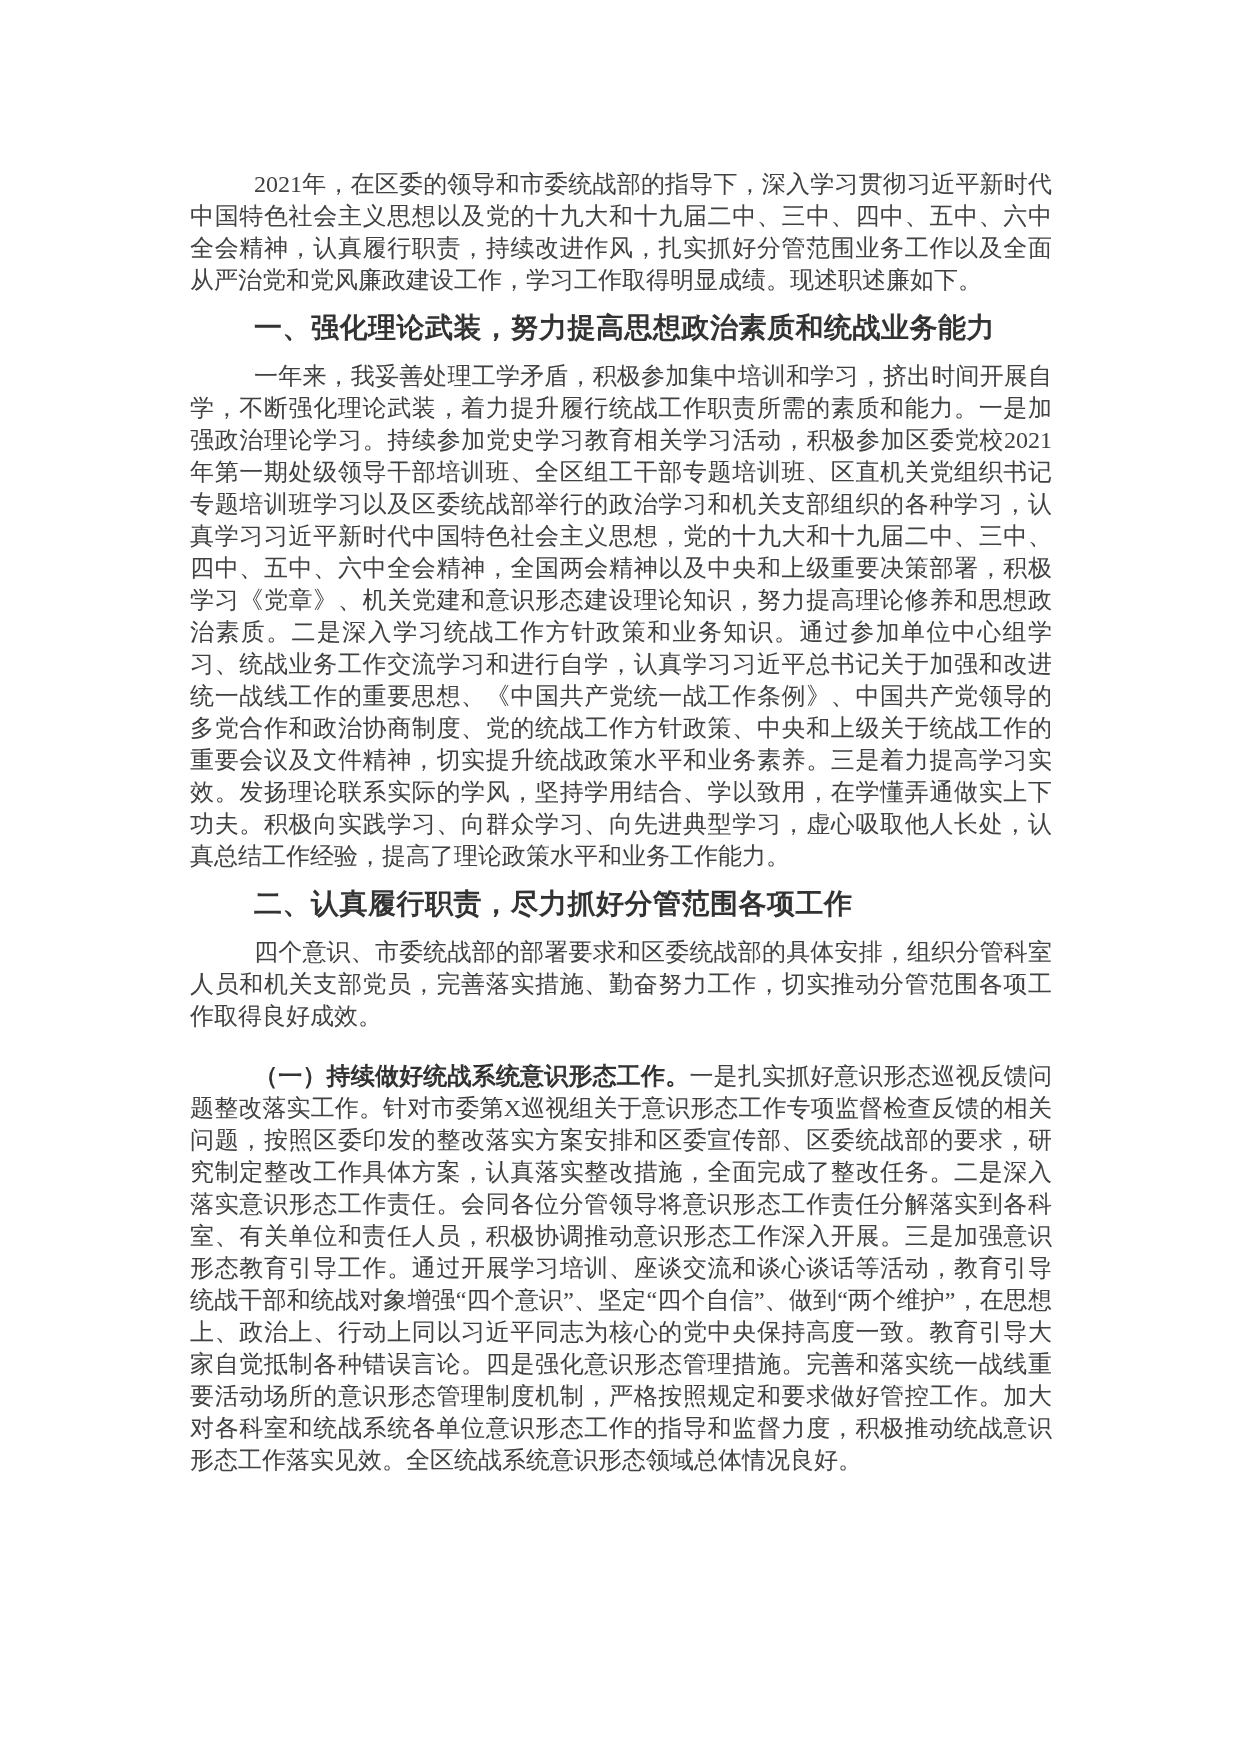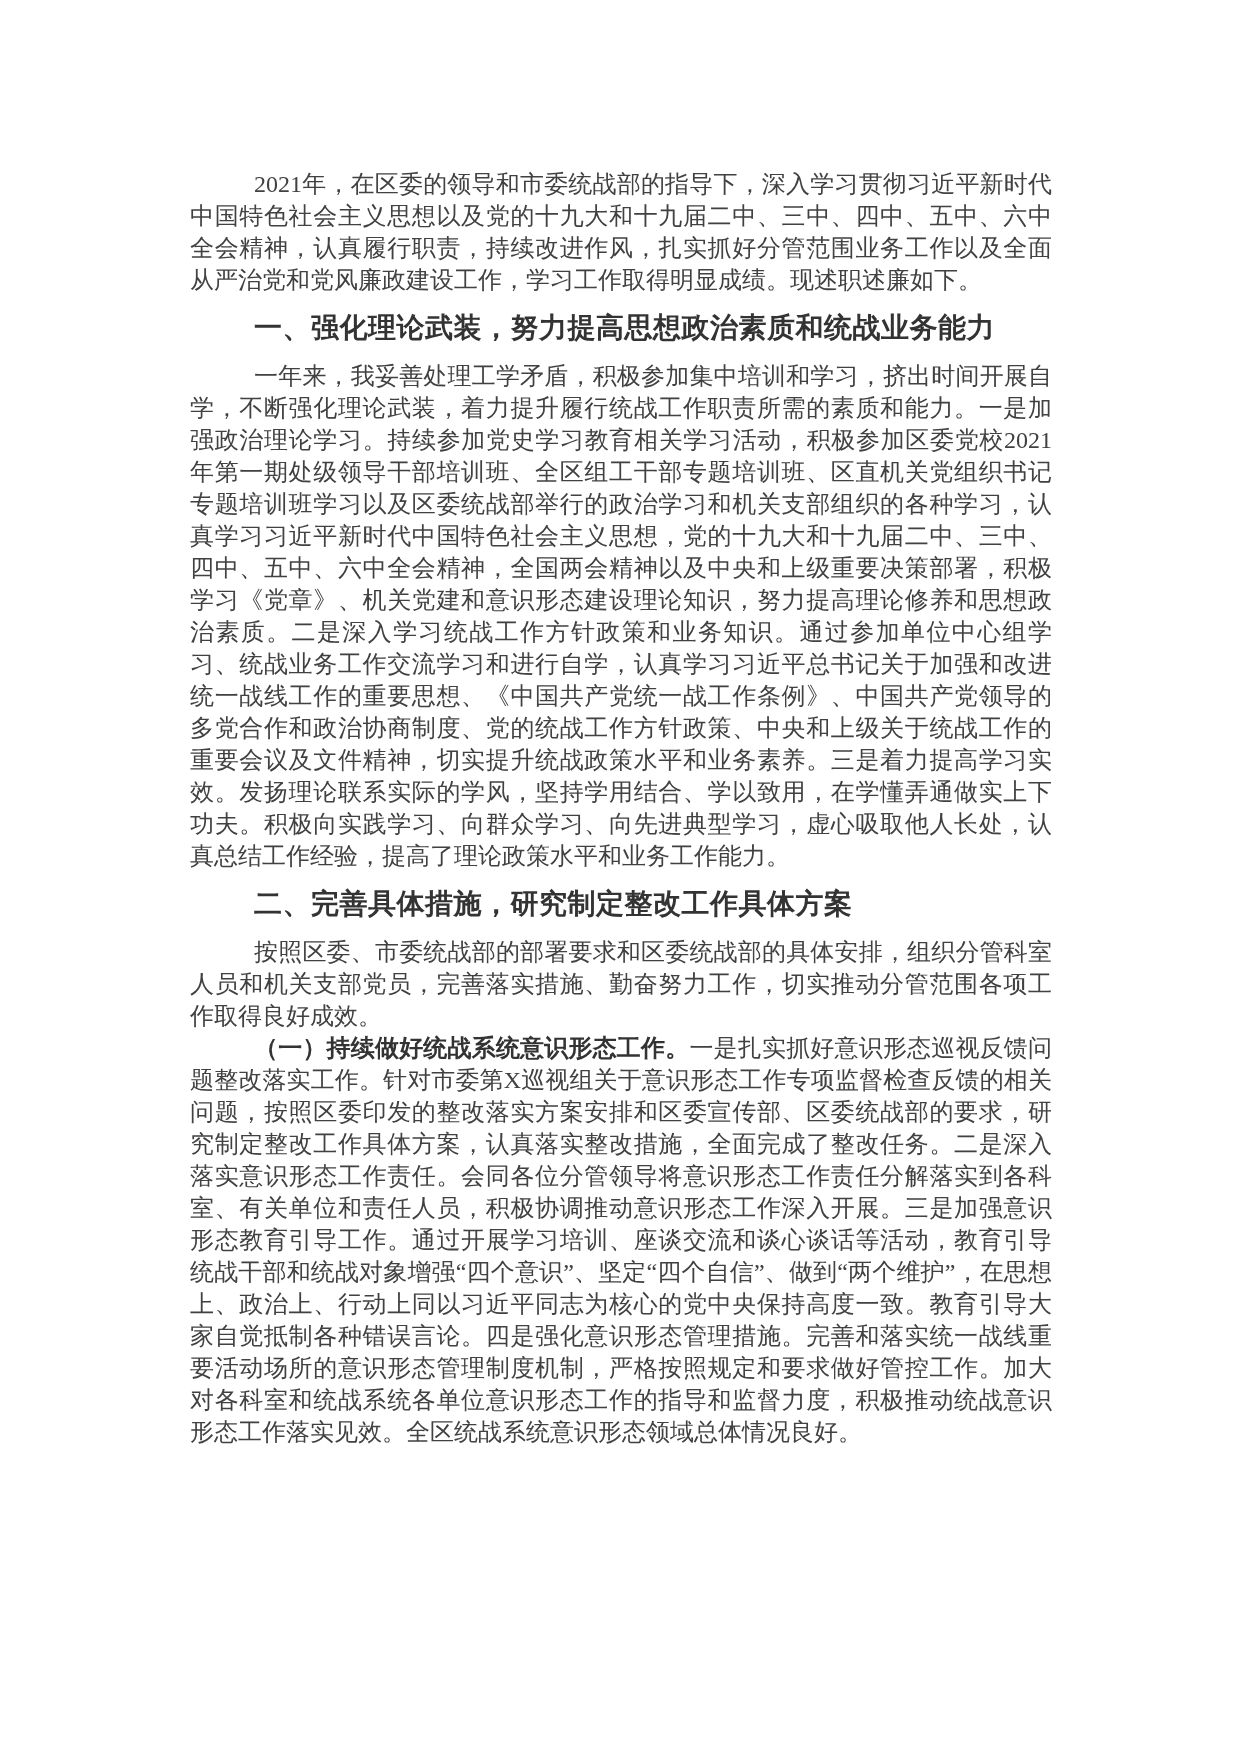--- a/index.html
+++ b/index.html
@@ -25,21 +25,21 @@
     line-height: 32px;
     text-align: justify;
     text-justify: inter-ideograph;
     word-break: break-all;
   }
   p.para {
     margin: 0;
     text-indent: 64px;
   }
   p.para.spaced-top {
-    margin-top: 0;
+    margin-top: 28px;
   }
   h2.doc-heading {
     margin: 16px 0 16px 0;
     padding: 0;
     text-indent: 64px;
     font-family: "DejaVu Sans", "Liberation Sans", sans-serif;
     font-size: 28px;
     line-height: 32px;
     font-weight: 700;
     color: #333333;
@@ -56,20 +56,20 @@
 
 <div class="page">
   <div class="doc-body">
 
     <p class="para">2021年，在区委的领导和市委统战部的指导下，深入学习贯彻习近平新时代中国特色社会主义思想以及党的十九大和十九届二中、三中、四中、五中、六中全会精神，认真履行职责，持续改进作风，扎实抓好分管范围业务工作以及全面从严治党和党风廉政建设工作，学习工作取得明显成绩。现述职述廉如下。</p>
 
     <h2 class="doc-heading">一、强化理论武装，努力提高思想政治素质和统战业务能力</h2>
 
     <p class="para">一年来，我妥善处理工学矛盾，积极参加集中培训和学习，挤出时间开展自学，不断强化理论武装，着力提升履行统战工作职责所需的素质和能力。一是加强政治理论学习。持续参加党史学习教育相关学习活动，积极参加区委党校2021年第一期处级领导干部培训班、全区组工干部专题培训班、区直机关党组织书记专题培训班学习以及区委统战部举行的政治学习和机关支部组织的各种学习，认真学习习近平新时代中国特色社会主义思想，党的十九大和十九届二中、三中、四中、五中、六中全会精神，全国两会精神以及中央和上级重要决策部署，积极学习《党章》、机关党建和意识形态建设理论知识，努力提高理论修养和思想政治素质。二是深入学习统战工作方针政策和业务知识。通过参加单位中心组学习、统战业务工作交流学习和进行自学，认真学习习近平总书记关于加强和改进统一战线工作的重要思想、《中国共产党统一战工作条例》、中国共产党领导的多党合作和政治协商制度、党的统战工作方针政策、中央和上级关于统战工作的重要会议及文件精神，切实提升统战政策水平和业务素养。三是着力提高学习实效。发扬理论联系实际的学风，坚持学用结合、学以致用，在学懂弄通做实上下功夫。积极向实践学习、向群众学习、向先进典型学习，虚心吸取他人长处，认真总结工作经验，提高了理论政策水平和业务工作能力。</p>
 
-    <h2 class="doc-heading">二、完善具体措施，研究制定整改工作具体方案</h2>
+    <h2 class="doc-heading">二、认真履行职责，尽力抓好分管范围各项工作</h2>
 
-    <p class="para">按照区委、市委统战部的部署要求和区委统战部的具体安排，组织分管科室人员和机关支部党员，完善落实措施、勤奋努力工作，切实推动分管范围各项工作取得良好成效。</p>
+    <p class="para">四个意识、市委统战部的部署要求和区委统战部的具体安排，组织分管科室人员和机关支部党员，完善落实措施、勤奋努力工作，切实推动分管范围各项工作取得良好成效。</p>
 
     <p class="para spaced-top"><span class="lead-bold">（一）持续做好统战系统意识形态工作。</span><span>一是扎实抓好意识形态巡视反馈问题整改落实工作。针对市委第X巡视组关于意识形态工作专项监督检查反馈的相关问题，按照区委印发的整改落实方案安排和区委宣传部、区委统战部的要求，研究制定整改工作具体方案，认真落实整改措施，全面完成了整改任务。二是深入落实意识形态工作责任。会同各位分管领导将意识形态工作责任分解落实到各科室、有关单位和责任人员，积极协调推动意识形态工作深入开展。三是加强意识形态教育引导工作。通过开展学习培训、座谈交流和谈心谈话等活动，教育引导统战干部和统战对象增强“四个意识”、坚定“四个自信”、做到“两个维护”，在思想上、政治上、行动上同以习近平同志为核心的党中央保持高度一致。教育引导大家自觉抵制各种错误言论。四是强化意识形态管理措施。完善和落实统一战线重要活动场所的意识形态管理制度机制，严格按照规定和要求做好管控工作。加大对各科室和统战系统各单位意识形态工作的指导和监督力度，积极推动统战意识形态工作落实见效。全区统战系统意识形态领域总体情况良好。</span></p>
 
   </div>
 </div>
 
 </body></html>

